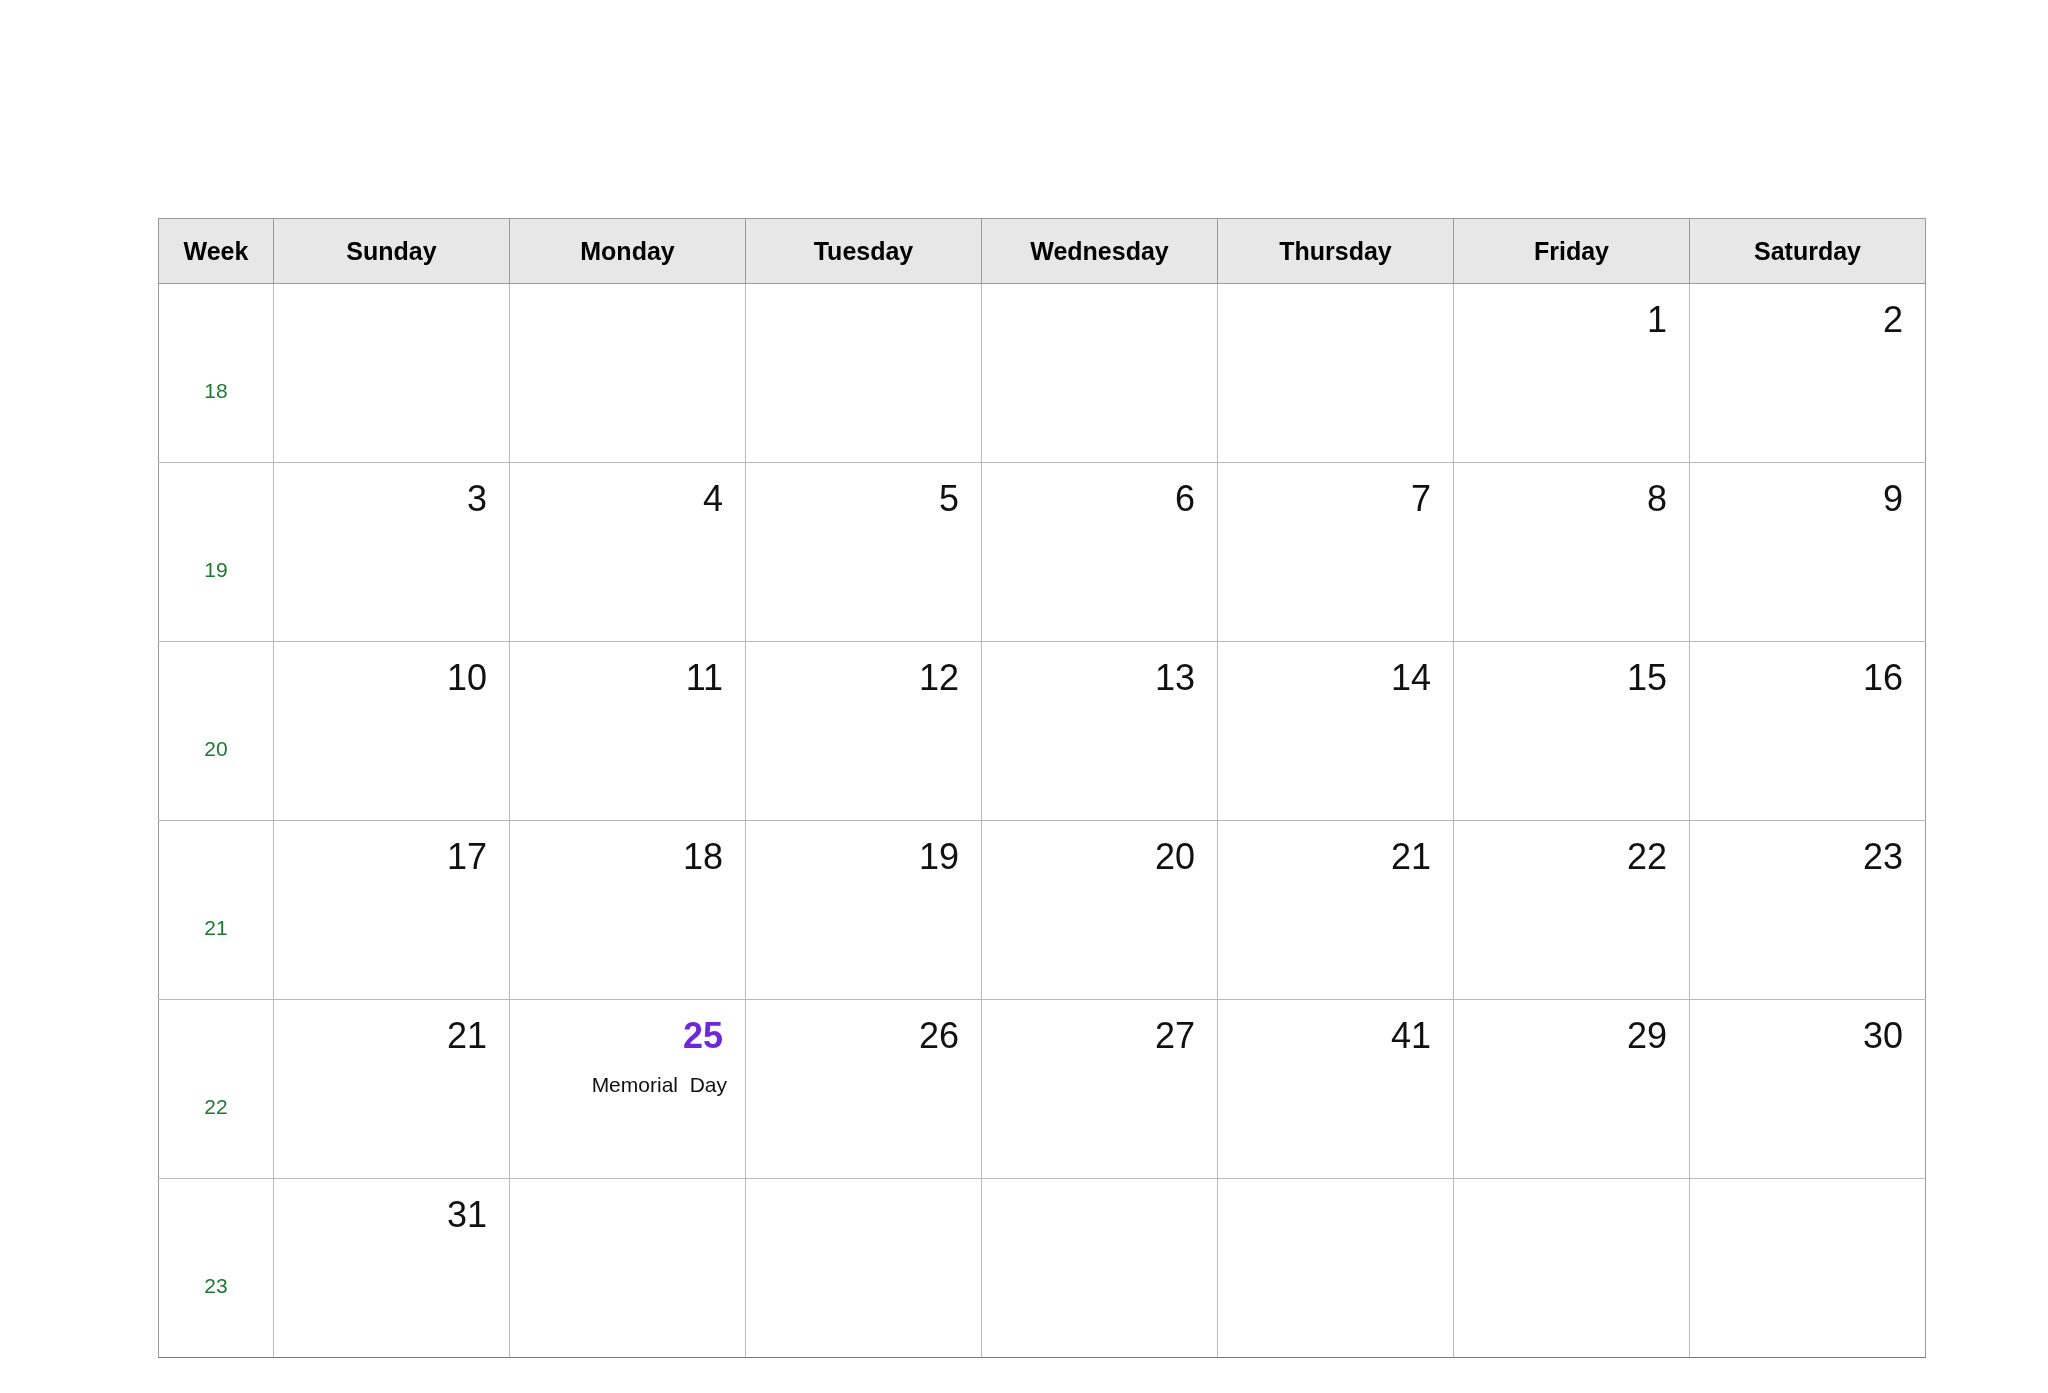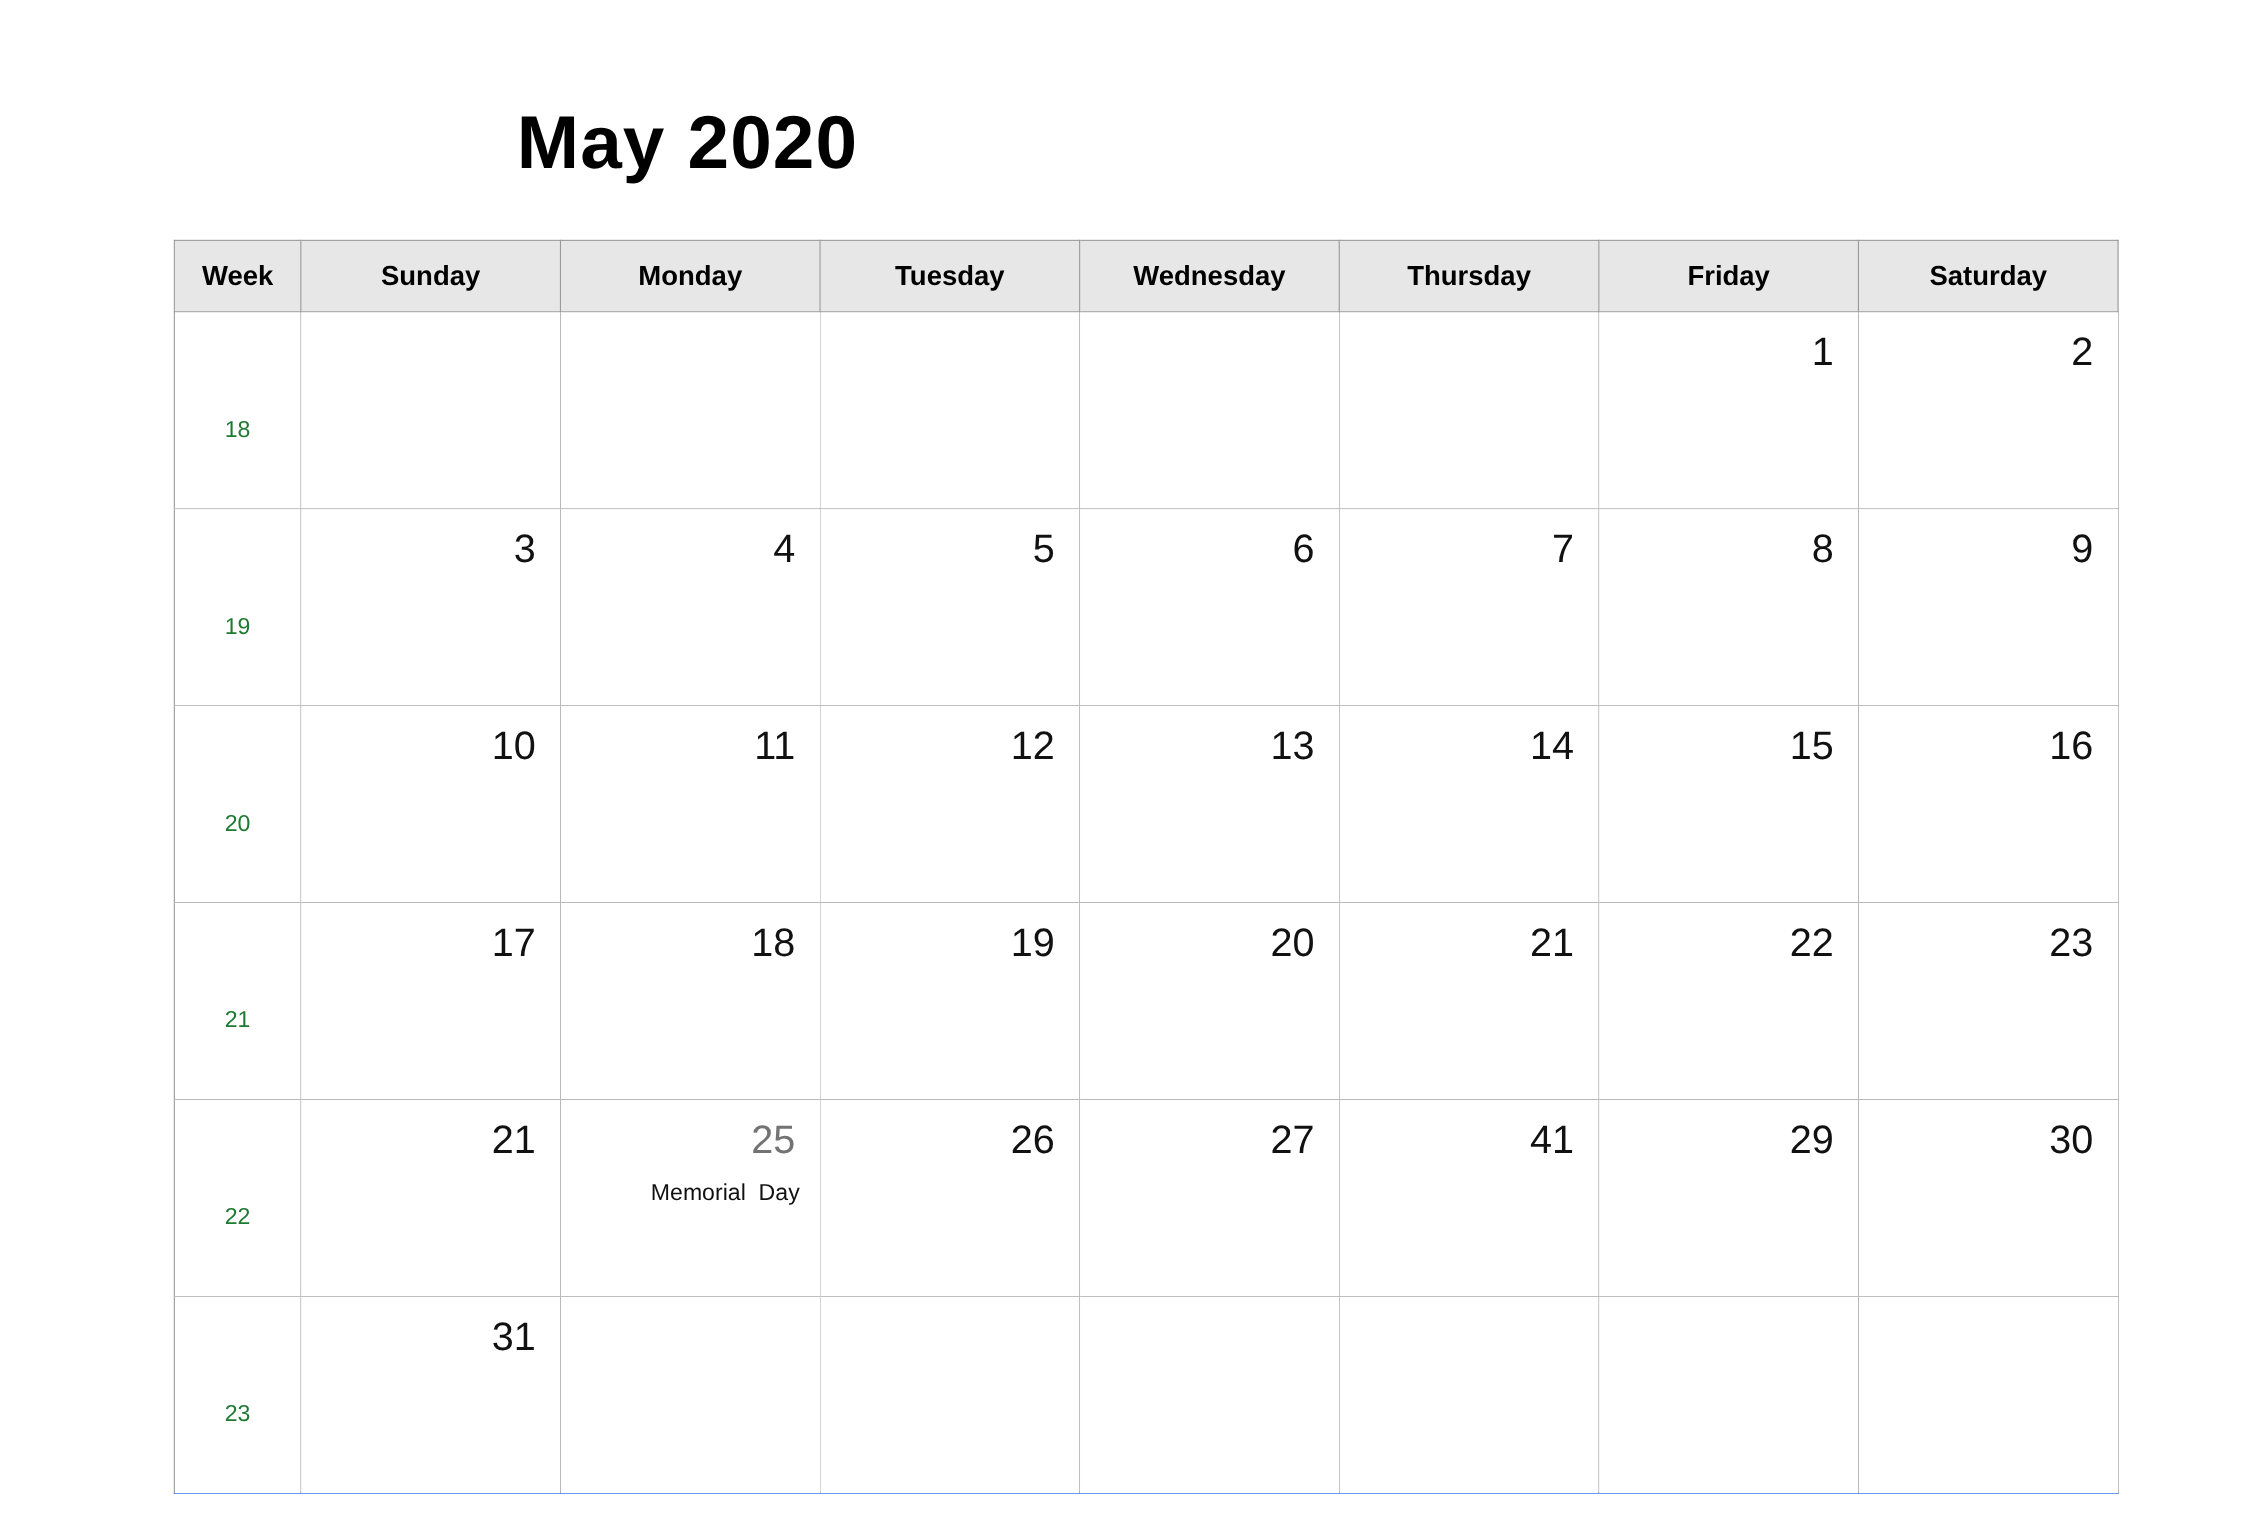--- a/index.html
+++ b/index.html
@@ -99,40 +99,39 @@
     display: block;
     text-align: right;
     font-size: 36px;
     color: #111111;
     line-height: 1;
     padding: 18px 22px 0 0;
     min-height: 38px;
   }
 
   .daynum.holiday {
-    color: #737373;
-    font-weight: normal;
+    color: #6d28d9;
+    font-weight: bold;
   }
 
   .event {
     display: block;
     text-align: right;
     font-size: 21px;
     color: #111111;
     line-height: 1.2;
     padding: 16px 18px 0 18px;
     white-space: pre;
   }
 </style>
 </head>
 <body>
 
 <div class="page">
 
-  <div class="title">May 2020</div>
 
   <table class="calendar">
     <colgroup>
       <col class="week-col">
       <col class="day-col">
         <col class="day-col">
         <col class="day-col">
       <col class="day-col">
         <col class="day-col">
         <col class="day-col">

